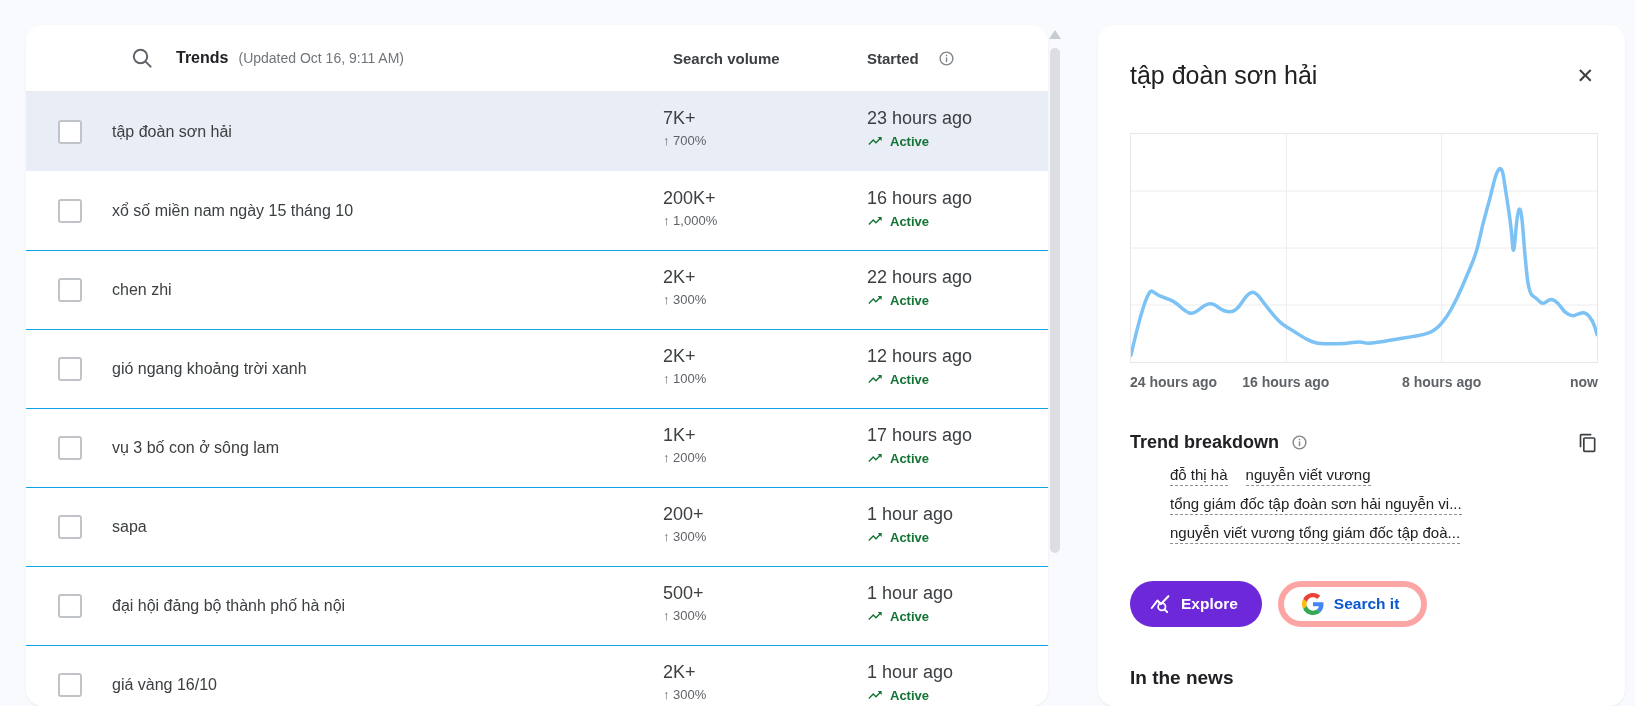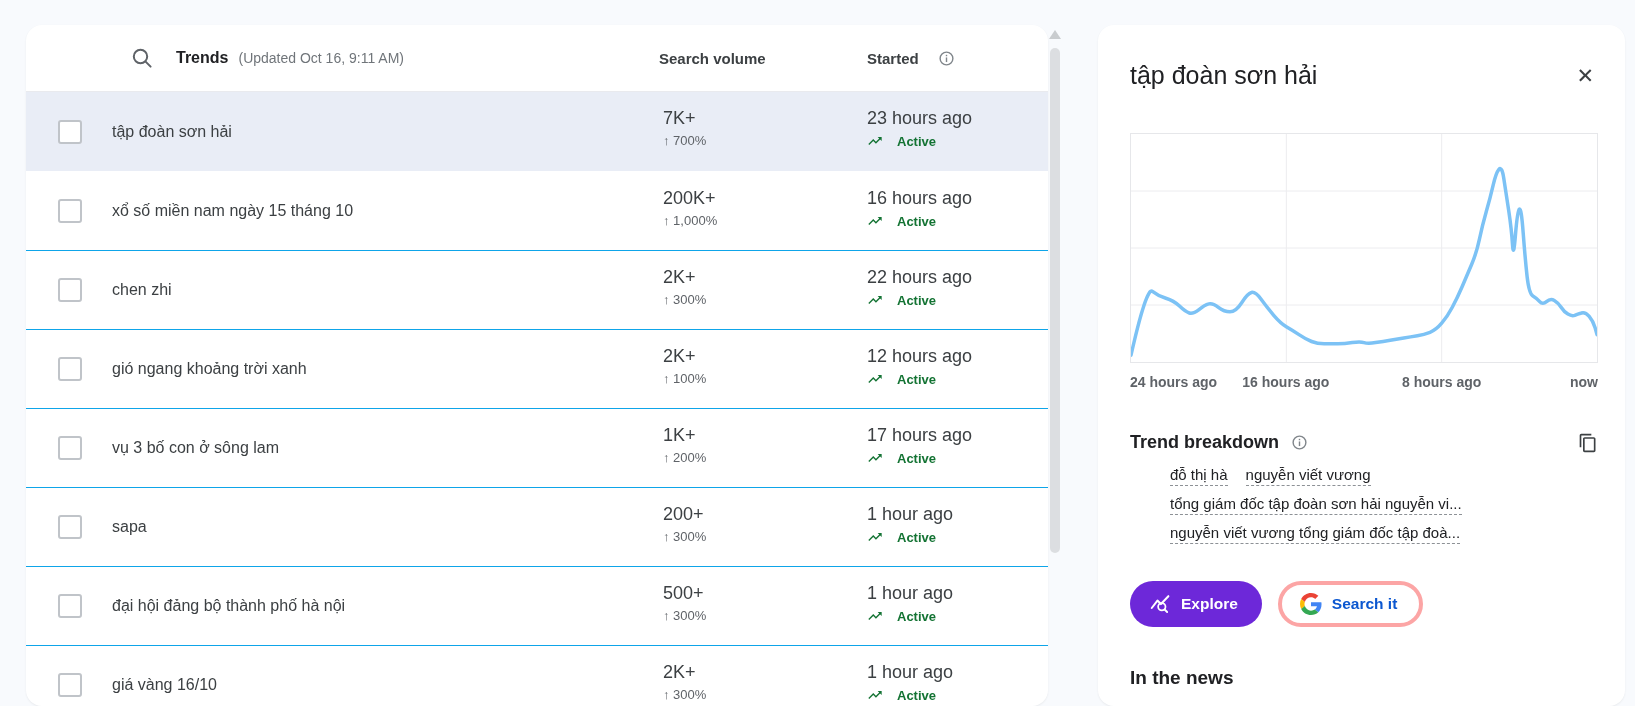--- a/index.html
+++ b/index.html
@@ -12,32 +12,32 @@
   
   .card{background:#fff;border-radius:16px;box-shadow:0 1px 2px rgba(60,64,67,.08);position:absolute;top:25px;height:681px;overflow:hidden;}
   .card-left{left:26px;width:1022px;}
   .card-right{left:1098px;width:527px;}
 
   .tp-header{position:relative;height:66px;border-bottom:1px solid #e9eaee;}
   .tp-title-wrap{position:absolute;left:104px;top:0;height:66px;display:flex;align-items:center;gap:22px;justify-content:space-between;}
   .tp-title{font-size:16px;font-weight:700;color:#202124;}
   .tp-updated{font-size:14px;color:#70757a;margin-left:-12px;}
   .tp-col{position:absolute;top:0;height:66px;display:flex;align-items:center;font-size:15px;font-weight:700;color:#3c4043;}
-  .tp-col.vol{left:633px;}
+  .tp-col.vol{left:647px;}
   .tp-col.started{left:841px;gap:19px;}
 
   .row{position:relative;height:79px;display:grid;grid-template-columns:54px 551px 204px auto;padding-left:32px;box-sizing:border-box;cursor:pointer;}
   .row + .row{border-top:1px solid #0ea5e9;}
   .row.selected{background:#e9edf6;}
   .row.selected + .row{border-top-color:transparent;}
   .checkbox{width:20px;height:20px;border:2px solid #c0c4c9;border-radius:3px;background:#fff;align-self:center;}
   .term{align-self:center;font-size:16px;color:#3c4043;}
   .cell-main{font-size:18px;color:#3c4043;margin-top:15px;line-height:22px;}
   .cell-sub{font-size:13px;color:#5f6368;margin-top:4px;}
-  .cell-active{display:flex;align-items:center;gap:14px;font-size:13px;font-weight:700;color:#137333;margin-top:4px;}
+  .cell-active{display:flex;align-items:center;gap:7px;font-size:13px;font-weight:700;color:#137333;margin-top:4px;}
   .cell-active svg{flex:0 0 auto;}
 
   
   .scroll-arrow{position:absolute;left:1049px;top:30px;width:0;height:0;
     border-left:6px solid transparent;border-right:6px solid transparent;border-bottom:9px solid #c9cccf;}
   .scroll-thumb{position:absolute;left:1050px;top:48px;width:10px;height:505px;border-radius:5px;background:#dcdee1;}
 
   
   .dp-inner{padding:0 27px 0 32px;}
   .dp-titlerow{margin-top:36px;display:flex;justify-content:space-between;align-items:center;}
@@ -56,21 +56,21 @@
   .bd-headleft{display:flex;align-items:center;gap:12px;}
   .bd-title{font-size:18px;font-weight:700;color:#202124;}
   .icon-btn{cursor:pointer;display:flex;align-items:center;}
   .bd-links{margin-top:13px;width:468px;margin-left:40px;}
   .bd-line{margin-bottom:9px;display:flex;gap:18px;}
   .bd-link{font-size:15px;color:#202124;border-bottom:1.5px dashed #8d9196;padding-bottom:2px;cursor:pointer;white-space:nowrap;}
 
   .btn-row{margin-top:37px;display:flex;gap:16px;align-items:center;}
   .btn{height:46px;border-radius:23px;display:flex;align-items:center;gap:10px;box-sizing:border-box;cursor:pointer;font-size:15.5px;font-weight:700;}
   .btn-explore{background:#6d28d9;color:#fff;padding:0 24px 0 20px;border:none;}
-  .btn-search{background:#fff;color:#0b57d0;padding:0 22px 0 18px;border:4px solid #fca5a5;}
+  .btn-search{background:#fff;color:#0b57d0;padding:0 22px 0 18px;border:6px solid #fca5a5;}
   .news-title{margin-top:40px;font-size:19px;font-weight:700;color:#202124;}
 </style>
 </head>
 <body>
 
 <div class="card card-left">
   <div class="tp-header">
     <div class="tp-title-wrap">
       <span class="icon-btn">
         <svg width="24" height="24" viewBox="0 0 24 24" fill="none">

